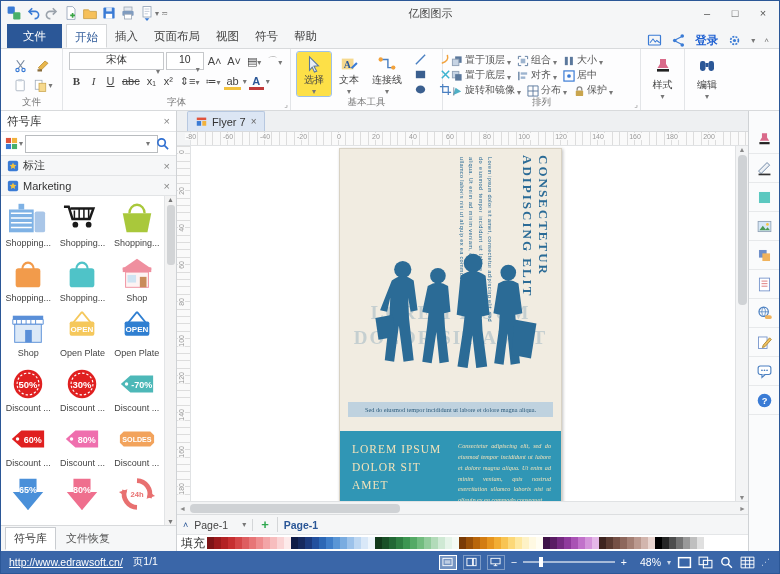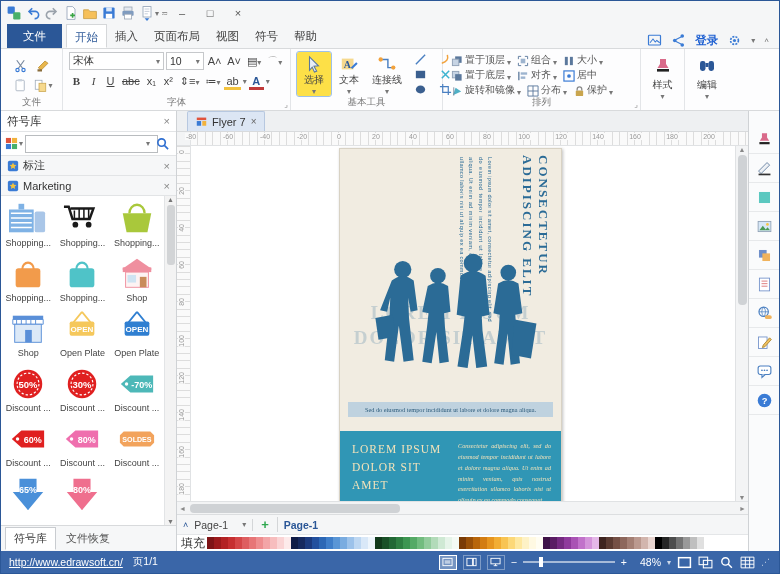--- a/index.html
+++ b/index.html
@@ -26,21 +26,21 @@
   .login { color:#1d5fd1; font-size:11.5px; text-decoration:none; font-weight:bold; }
   .caret { color:#777; font-size:8px; }
 
   
   .ribbon { height:62px; background:#fdfdfe; display:flex; border-bottom:1px solid #d8dadc; flex:0 0 auto; }
   .rgroup { position:relative; border-right:1px solid #e3e5e8; padding:3px 6px 14px 6px; display:flex; }
   .glabel { position:absolute; bottom:1px; left:0; right:0; text-align:center; font-size:9.5px; color:#777; }
   .launcher { position:absolute; bottom:1px; right:2px; font-size:8px; color:#8a8a8a; }
   .icbtn { width:20px; height:19px; display:inline-flex; align-items:center; justify-content:center; border-radius:2px; color:#3f5e86; }
   .grid2 { display:grid; grid-template-columns:auto auto; gap:1px 3px; align-content:start; padding-top:2px; }
-  .combo { display:flex; align-items:center; border:1px solid #c6c8cb; background:#fff; height:18px; padding:0 3px; font-size:10.5px; color:#333; }
+  .combo { display:flex; align-items:center; border:1px solid #c6c8cb; background:#fff; height:18px; padding:0 3px; font-size:10.5px; color:#333;flex-direction:column; }
   .combo .caret { margin-left:auto; padding-left:4px; }
   .fontrow { display:flex; gap:2px; align-items:center; }
   .fmt { font-size:11px; color:#444; padding:0 2px; min-width:15px; text-align:center; height:17px; line-height:17px; }
   .fmt b { font-family:"Liberation Serif",serif; }
   .bigbtn { width:34px; display:flex; flex-direction:column; align-items:center; font-size:10px; color:#444; padding-top:2px; border-radius:2px; }
   .bigbtn .bicon { width:26px; height:24px; display:flex; align-items:center; justify-content:center; }
   .bigbtn.sel { background:#fde047; outline:1px solid #9ec1e8; }
   .arr-row { display:flex; align-items:center; height:15px; gap:2px; }
   .arr-item { display:flex; align-items:flex-end; gap:2px; font-size:10px; color:#555; padding:0 2px; white-space:nowrap;font-family:Liberation Serif, serif; }
   .arr-item .ic { width:12px; height:12px; display:inline-flex; }
@@ -184,20 +184,21 @@
         </span>
         <span class="ic">
           <svg viewBox="0 0 20 20" width="100%" height="100%">
             <rect x="5" y="2" width="10" height="13" fill="#fff" stroke="#8fa0b5"></rect>
             <path d="M7 5 h6 M7 8 h6 M7 11 h4" stroke="#b7c2d0"></path>
             <path d="M7 16.5 h6 l-3 3.5 z" fill="#3a7bd5"></path>
           </svg>
         </span>
       </div>
     <span class="sep caret">▾ ≂</span>
+    <div class="title">亿图图示</div>
     <div class="winctl">
       <span>–</span>
       <span>□</span>
       <span>×</span>
     </div>
   </div>
 
   <div class="tabrow">
     <div id="menu-tabs">
         <span class="mtab file">文件</span>
@@ -680,20 +681,29 @@
               <svg viewBox="0 0 48 40">
                 <path d="M15 4 h18 v14 h7 L24 37 L8 18 h7 z" fill="#4a90d9"></path>
                 <text x="24" y="19" font-size="9.5" font-weight="bold" fill="#fff" text-anchor="middle" font-family="Liberation Sans,sans-serif">65%</text>
               </svg>
               <span class="symlbl"></span>
             </div>
             <div class="symcell">
               <svg viewBox="0 0 48 40">
                 <path d="M15 4 h18 v14 h7 L24 37 L8 18 h7 z" fill="#ef6f8e"></path>
                 <text x="24" y="19" font-size="9.5" font-weight="bold" fill="#fff" text-anchor="middle" font-family="Liberation Sans,sans-serif">80%</text>
+              </svg>
+              <span class="symlbl"></span>
+            </div>
+            <div class="symcell">
+              <svg viewBox="0 0 48 40">
+                <path d="M24 6 a14 14 0 0 1 13 18" fill="none" stroke="#e87070" stroke-width="5"></path>
+                <path d="M24 34 a14 14 0 0 1 -13 -18" fill="none" stroke="#e87070" stroke-width="5"></path>
+                <path d="M37 18 l6 4 -9 3 z M11 22 l-6 -4 9 -3 z" fill="#e87070"></path>
+                <text x="24" y="23" font-size="8" font-weight="bold" fill="#e87070" text-anchor="middle" font-family="Liberation Sans,sans-serif">24h</text>
               </svg>
               <span class="symlbl"></span>
             </div>
           </div>
         <div class="lp-scroll">
             <span>▲</span>
             <span class="thumb"></span>
             <span class="sp"></span>
             <span>▼</span>
           </div>

